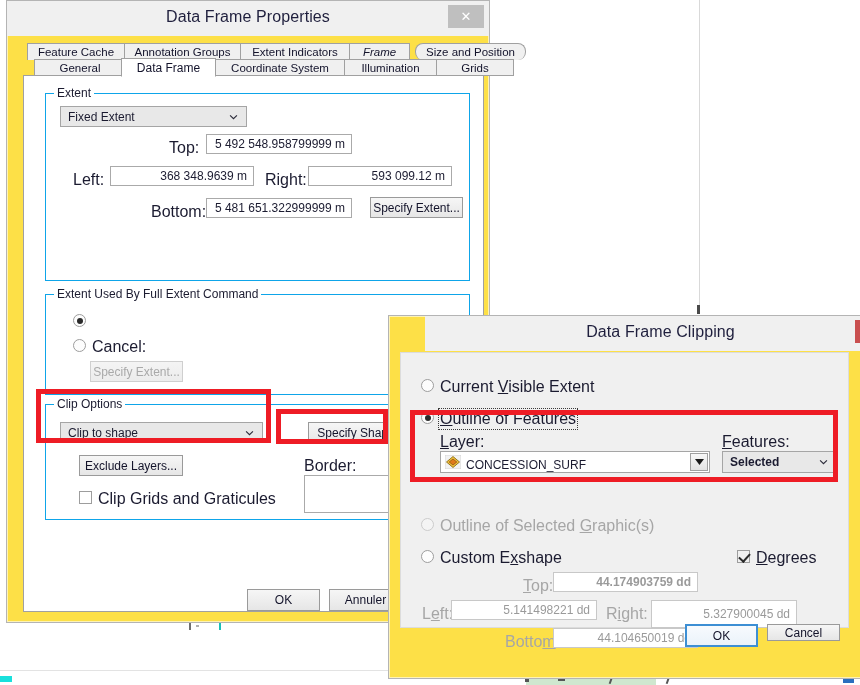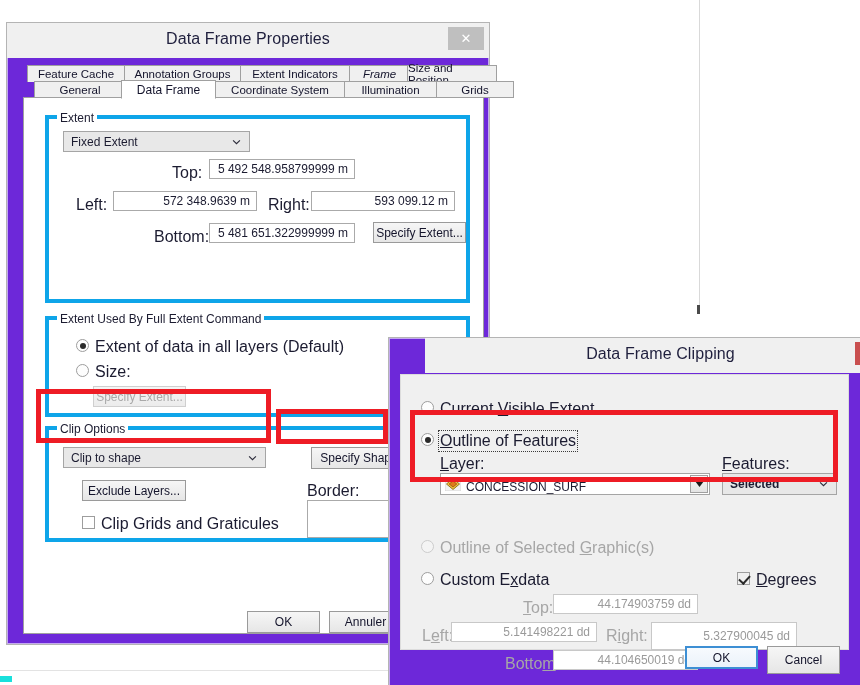--- a/index.html
+++ b/index.html
@@ -8,22 +8,22 @@
     background:#ffffff;
     font-family:"Liberation Sans","DejaVu Sans",sans-serif;
     font-size:12px;color:#1b1b30;
     -webkit-font-smoothing:antialiased;
   }
   
   #bg-canvas{position:absolute;inset:0;background:#ffffff;}
   .bg-vline{position:absolute;background:#d9d9d9;width:1px;}
   .bg-mark{position:absolute;}
   
-  .dialog{position:absolute;background:#6d28d9;border:1px solid #b4b4b4;
-          box-shadow:0 0 0 1px rgba(255,255,255,.6) inset;margin-top:22px;}
+  .dialog{position:absolute;background:#fde047;border:1px solid #b4b4b4;
+          box-shadow:0 0 0 1px rgba(255,255,255,.6) inset;}
   .titlebar{height:35px;position:relative;background:#f0f0f0;}
   .titlebar .title{position:absolute;left:0;right:0;top:7px;text-align:center;
           font-size:16px;color:#1f1f3d;font-weight:400;letter-spacing:.1px;}
   .closebtn{position:absolute;top:4px;right:5px;width:36px;height:23px;
           display:flex;align-items:center;justify-content:center;
           color:#ffffff;font-size:13px;line-height:1;cursor:pointer;}
   .closebtn.grey{background:#bfbfbf;}
   .closebtn.red{background:#c94f4f;}
   
   .tabstrip{position:absolute;left:16px;top:42px;width:461px;height:33px;}
@@ -31,21 +31,21 @@
        font-size:11.5px;color:#13132b;display:flex;align-items:center;
        justify-content:center;box-sizing:border-box;cursor:pointer;}
   .tab.row1{top:0;height:17px;border-bottom:none;}
   .tab.row2{top:16px;height:17px;}
   .tab.active{background:#ffffff;border-bottom:1px solid #ffffff;z-index:5;
        height:19px;top:15px;font-size:12px;}
   
   .panel{position:absolute;left:16px;top:74px;width:461px;height:537px;
        background:#ffffff;border:1px solid #a0a0a0;box-sizing:border-box;}
   
-  .group{position:absolute;border:4px solid #0ea5e9;box-sizing:border-box;}
+  .group{position:absolute;border:1px solid #0ea5e9;box-sizing:border-box;}
   .group-label{position:absolute;top:-8px;left:8px;background:#ffffff;
        padding:0 3px;font-size:12px;color:#1b1b30;}
   
   .lbl{position:absolute;font-size:16px;color:#1b1b30;white-space:nowrap;}
   .lbl.dim{color:#a6a6a6;}
   .txtbox{position:absolute;box-sizing:border-box;border:1px solid #aaaaaa;
        background:#ffffff;font-size:12px;color:#1b1b30;display:flex;
        align-items:center;justify-content:flex-end;padding-right:6px;}
   .txtbox.dim{color:#9a9a9a;border-color:#c8c8c8;}
   .combo{position:absolute;box-sizing:border-box;border:1px solid #a5a5a5;
@@ -109,21 +109,21 @@
   <div class="titlebar">
     <div class="title">Data Frame Properties</div>
     <div class="closebtn grey">✕</div>
   </div>
 
   <div class="tabstrip">
     <div class="tab row1" style="left:4px;width:98px;text-align:right;">Feature Cache</div>
     <div class="tab row1" style="left:101px;width:117px;">Annotation Groups</div>
     <div class="tab row1" style="left:217px;width:110px;">Extent Indicators</div>
     <div class="tab row1" style="left:326px;width:61px;font-style:italic;">Frame</div>
-    <div class="tab row1" style="left:384px;width:90px;">Size and Position</div>
+    <div class="tab row1" style="left:392px;width:111px;border-radius:8px;">Size and Position</div>
 
     <div class="tab row2" style="left:11px;width:92px;">General</div>
     <div class="tab row2 active" style="left:98px;width:95px;">Data Frame</div>
     <div class="tab row2" style="left:192px;width:130px;">Coordinate System</div>
     <div class="tab row2" style="left:321px;width:93px;">Illumination</div>
     <div class="tab row2" style="left:413px;width:78px;">Grids</div>
   </div>
 
   <div class="panel">
 
@@ -134,39 +134,38 @@
         <span>Fixed Extent</span>
         <svg class="chev" viewBox="0 0 10 7">
           <path d="M1 1.5 L5 5.5 L9 1.5" fill="none" stroke="#2b2b3a" stroke-width="1.3"></path>
         </svg>
       </div>
 
       <span class="lbl" style="left:123px;top:45px;">Top:</span>
       <div class="txtbox" style="left:160px;top:40px;width:146px;height:20px;">5 492 548.958799999 m</div>
 
       <span class="lbl" style="left:27px;top:77px;">Left:</span>
-      <div class="txtbox" style="left:64px;top:72px;width:144px;height:20px;">572 348.9639 m</div>
+      <div class="txtbox" style="left:64px;top:72px;width:144px;height:20px;">368 348.9639 m</div>
 
       <span class="lbl" style="left:219px;top:77px;">Right:</span>
       <div class="txtbox" style="left:262px;top:72px;width:144px;height:20px;">593 099.12 m</div>
 
       <span class="lbl" style="left:105px;top:109px;">Bottom:</span>
       <div class="txtbox" style="left:160px;top:104px;width:146px;height:20px;">5 481 651.322999999 m</div>
 
       <div class="btn" style="left:324px;top:103px;width:93px;height:21px;">Specify Extent...</div>
     </div>
 
     <div class="group" style="left:21px;top:218px;width:425px;height:101px;">
       <span class="group-label">Extent Used By Full Extent Command</span>
 
       <div class="radio on" style="left:27px;top:19px;"></div>
-      <span class="lbl" style="left:46px;top:18px;">Extent of data in all layers (Default)</span>
 
       <div class="radio" style="left:27px;top:44px;"></div>
-      <span class="lbl" style="left:46px;top:43px;">Size:</span>
+      <span class="lbl" style="left:46px;top:43px;">Cancel:</span>
 
       <div class="btn disabled" style="left:44px;top:66px;width:93px;height:21px;">Specify Extent...</div>
     </div>
 
     <div class="group" style="left:21px;top:328px;width:425px;height:116px;">
       <span class="group-label">Clip Options</span>
 
       <div class="combo" style="left:14px;top:17px;width:203px;height:21px;">
         <span>Clip to shape</span>
         <svg class="chev" viewBox="0 0 10 7">
@@ -232,35 +231,35 @@
       <span>Selected</span>
       <svg class="chev" viewBox="0 0 10 7">
         <path d="M1 1.5 L5 5.5 L9 1.5" fill="none" stroke="#2b2b3a" stroke-width="1.3"></path>
       </svg>
     </div>
 
     <div class="radio dim" style="left:20px;top:165px;"></div>
     <span class="lbl dim" style="left:39px;top:164px;"><span>Outline of Selected </span><span class="ul">G</span><span>raphic(s)</span></span>
 
     <div class="radio" style="left:20px;top:197px;"></div>
-    <span class="lbl" style="left:39px;top:196px;"><span>Custom E</span><span class="ul">x</span><span>data</span></span>
+    <span class="lbl" style="left:39px;top:196px;"><span>Custom E</span><span class="ul">x</span><span>shape</span></span>
 
     <div class="check on" style="left:336px;top:197px;"></div>
     <span class="lbl" style="left:355px;top:196px;"><span class="ul">D</span><span>egrees</span></span>
 
     <span class="lbl dim" style="left:122px;top:224px;"><span class="ul">T</span><span class="hide-first">op:</span></span>
-    <div class="txtbox dim" style="left:152px;top:219px;width:145px;height:20px;">44.174903759 dd</div>
+    <div class="txtbox dim" style="left:152px;top:219px;width:145px;height:20px;font-weight:bold;">44.174903759 dd</div>
 
     <span class="lbl dim" style="left:21px;top:252px;">L<span class="ul">e</span>ft:</span>
     <div class="txtbox dim" style="left:50px;top:247px;width:146px;height:20px;">5.141498221 dd</div>
 
     <span class="lbl dim" style="left:205px;top:252px;">R<span class="ul">i</span>ght:</span>
     <div class="txtbox dim" style="left:250px;top:247px;width:146px;height:28px;">5.327900045 dd</div>
 
     <span class="lbl dim" style="left:104px;top:280px;">Botto<span class="ul">m</span>:</span>
     <div class="txtbox dim" style="left:152px;top:275px;width:145px;height:20px;">44.104650019 dd</div>
   </div>
 
   <div class="btn focus" style="left:296px;top:308px;width:73px;height:23px;">OK</div>
-  <div class="btn" style="left:378px;top:308px;width:73px;height:28px;">Cancel</div>
+  <div class="btn" style="left:378px;top:308px;width:73px;height:17px;">Cancel</div>
 </div>
 
 <div class="hl" style="left:410px;top:410px;width:428px;height:72px;"></div>
 
 </body></html>

